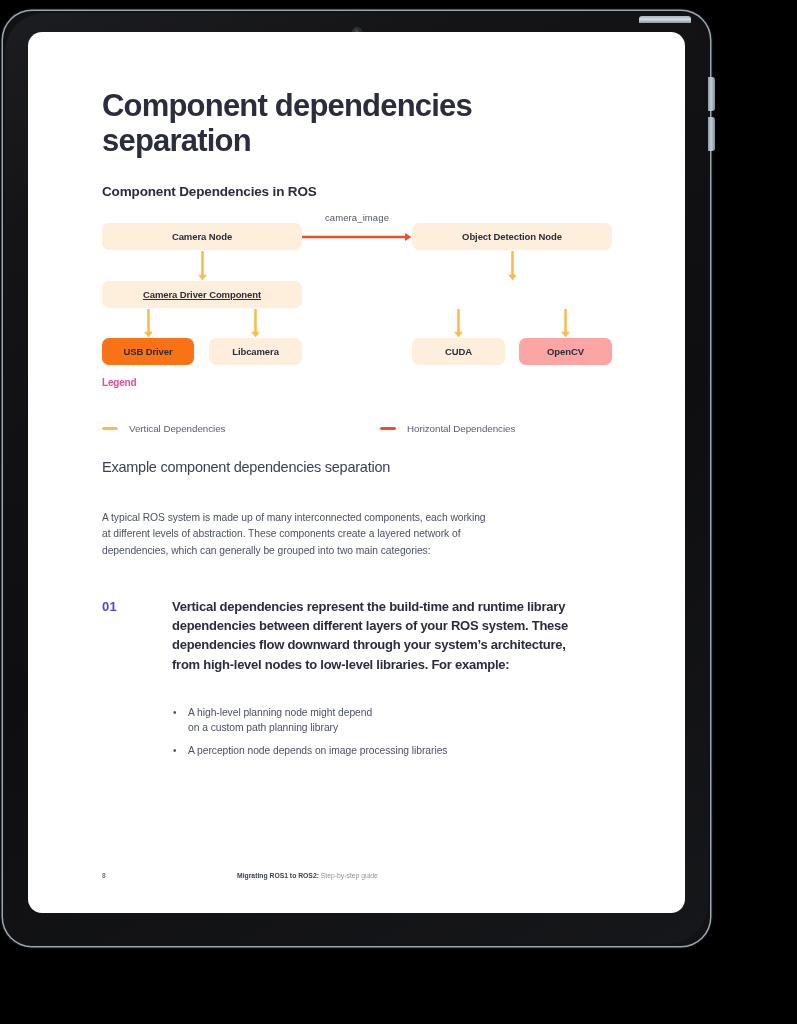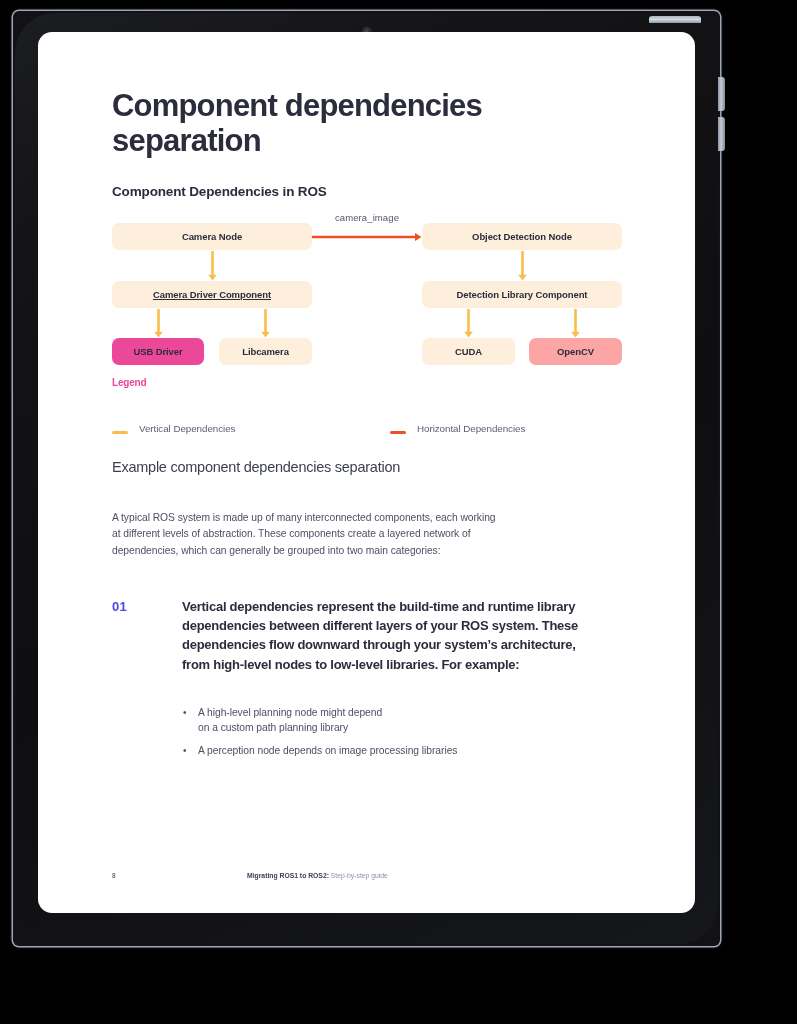--- a/index.html
+++ b/index.html
@@ -17,25 +17,25 @@
 
   
   #device-stage {
     position: absolute;
     left: 0; top: 0;
     width: 797px; height: 1024px;
     background: #000;
   }
   #tablet {
     position: absolute;
-    left: 13px;
+    left: 3px;
     top: 11px;
     width: 707px;
     height: 935px;
-    border-radius: 6px;
+    border-radius: 29px;
     background: #121214;
     box-shadow:
       0 0 0 1.5px #9aa6b2,
       0 0 0 3px #0b0b0d,
       0 6px 26px rgba(0,0,0,0.9);
   }
   #tablet-inner-sheen {
     position: absolute;
     inset: 2px;
     border-radius: 40px;
@@ -159,21 +159,21 @@
   .legend-row {
     position: absolute;
     top: 391px;
     left: 74px;
     width: 510px;
     height: 14px;
   }
   .legend-item {
     position: absolute;
     display: flex;
-    align-items: flex-end;
+    align-items: center;
     gap: 11px;
   }
   .legend-item.item-0 { left: 0px; }
   .legend-item.item-1 { left: 278px; }
   .swatch {
     display: inline-block;
     width: 16px;
     height: 3px;
     border-radius: 2px;
   }
@@ -303,24 +303,21 @@
         <div id="diagram">
             <div class="node-box" style="left: 0px; top: 0px; width: 200px; height: 27px; background: rgb(253, 239, 219); color: rgb(43, 45, 60);">
               <span>Camera Node</span>
             </div>
             <div class="node-box" style="left: 310px; top: 0px; width: 200px; height: 27px; background: rgb(253, 239, 219); color: rgb(43, 45, 60);">
               <span>Object Detection Node</span>
             </div>
             <div class="node-box" style="left: 0px; top: 58px; width: 200px; height: 27px; background: rgb(253, 239, 219); color: rgb(43, 45, 60); text-decoration: underline;">
               <span>Camera Driver Component</span>
             </div>
-            <div class="node-box" style="left: 310px; top: 58px; width: 200px; height: 27px; background: rgb(253, 239, 219); color: rgb(43, 45, 60);">
-              <span>Detection Library Component</span>
-            </div>
-            <div class="node-box" style="left: 0px; top: 115px; width: 92px; height: 27px; background: #ec4899; color: rgb(43, 45, 60);">
+            <div class="node-box" style="left: 0px; top: 115px; width: 92px; height: 27px; background: #f97316; color: rgb(43, 45, 60);">
               <span>USB Driver</span>
             </div>
             <div class="node-box" style="left: 107px; top: 115px; width: 93px; height: 27px; background: rgb(253, 239, 219); color: rgb(43, 45, 60);">
               <span>Libcamera</span>
             </div>
             <div class="node-box" style="left: 310px; top: 115px; width: 93px; height: 27px; background: rgb(253, 239, 219); color: rgb(43, 45, 60);">
               <span>CUDA</span>
             </div>
             <div class="node-box" style="left: 417px; top: 115px; width: 93px; height: 27px; background: #fca5a5; color: rgb(43, 45, 60);">
               <span>OpenCV</span>

